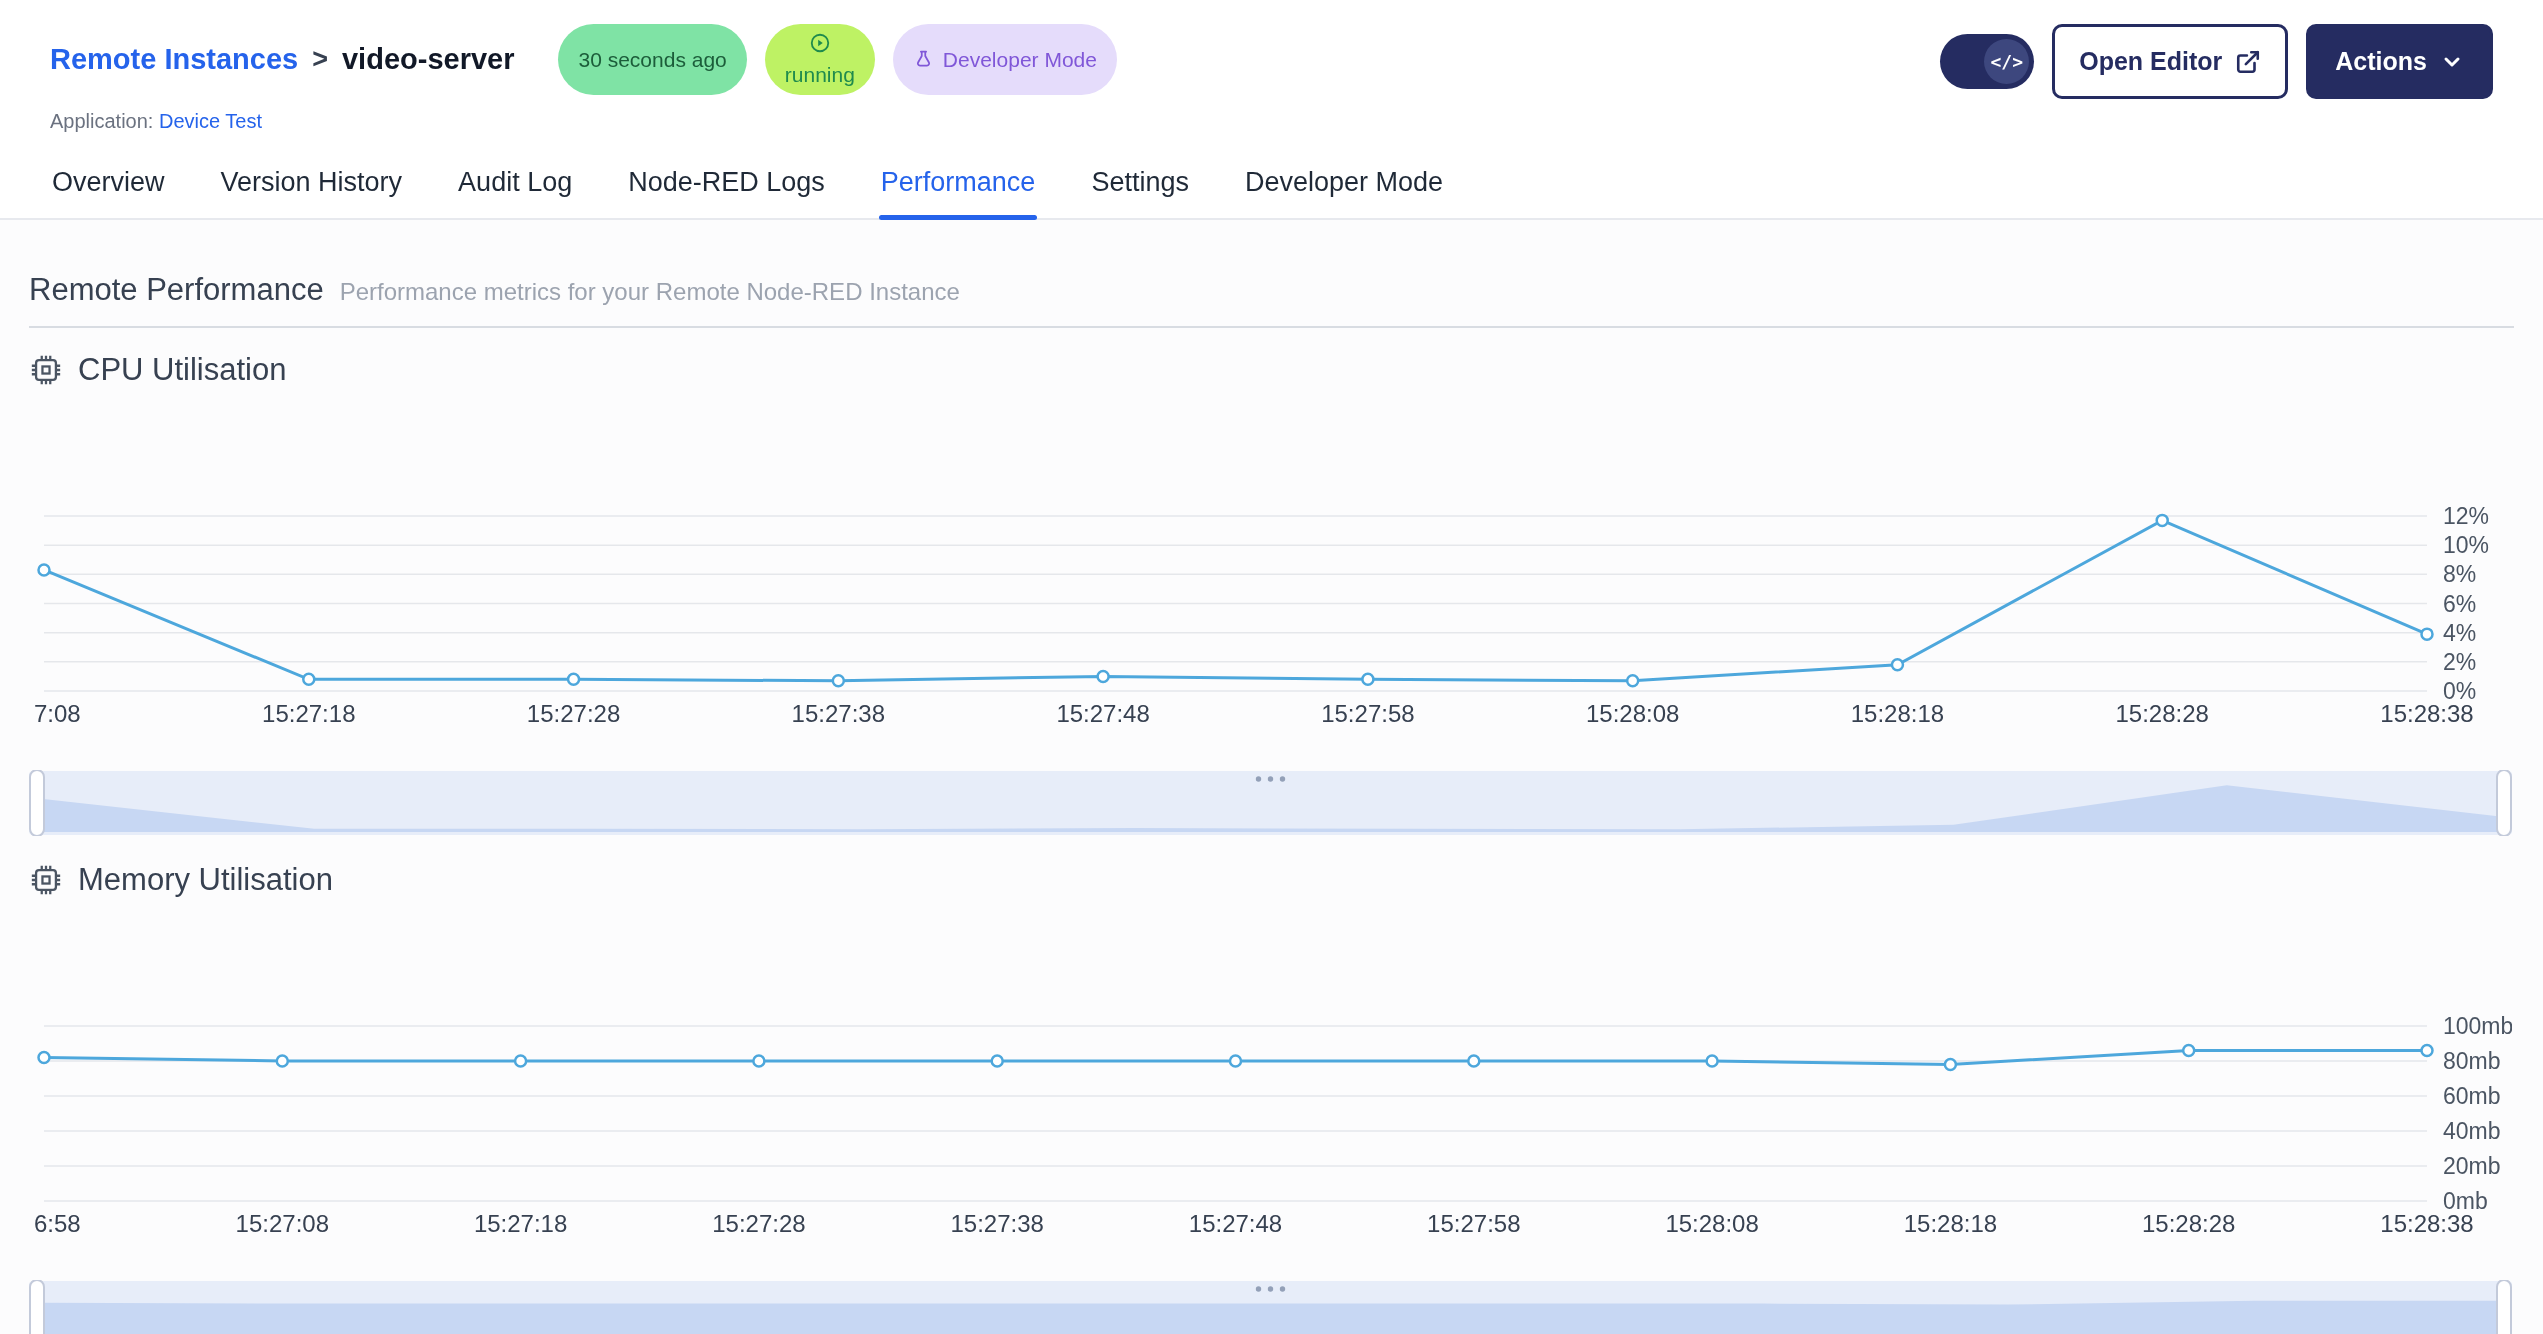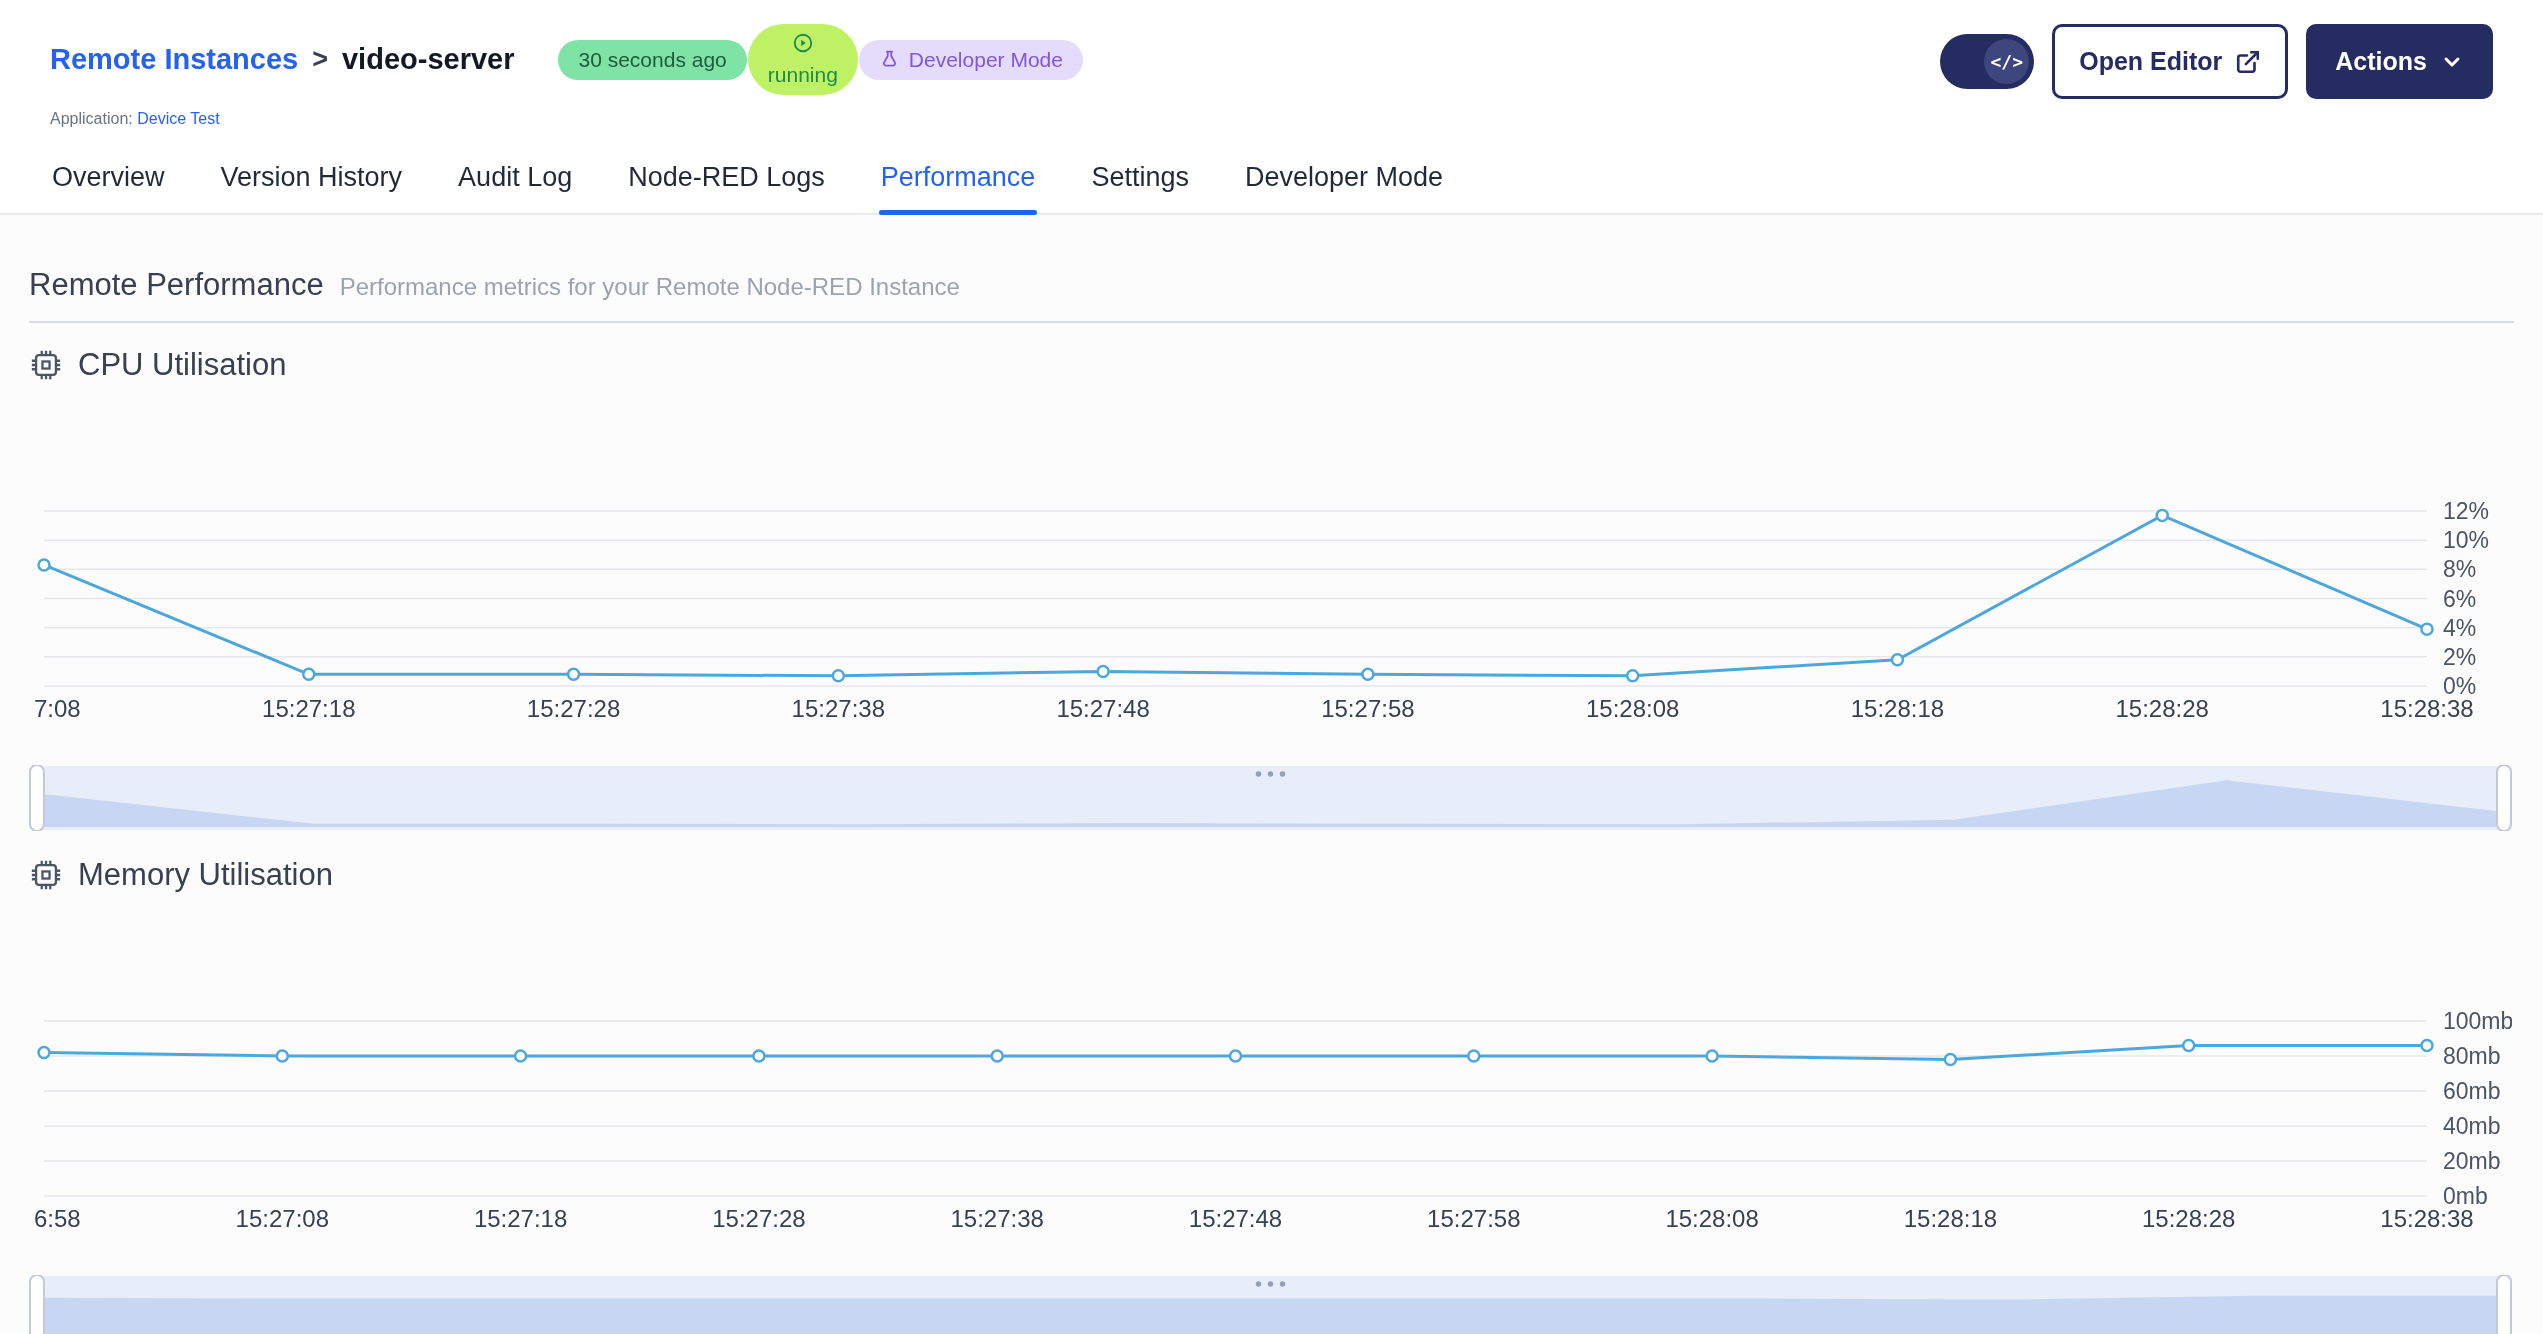--- a/index.html
+++ b/index.html
@@ -4,27 +4,27 @@
 <style>
   * { box-sizing: border-box; margin: 0; padding: 0; }
   html,body { width: 2543px; height: 1334px; background:#ffffff; font-family:"Liberation Sans", sans-serif; overflow:hidden; }
 
   
   .topbar { display:flex; justify-content:space-between; align-items:flex-start; padding:24px 50px 0 50px; background:#fff; }
   .breadcrumb-row { display:flex; align-items:center; }
   .crumb-link { color:#2563eb; font-weight:700; font-size:29px; text-decoration:none; cursor:pointer; }
   .crumb-sep { color:#374151; font-size:27px; font-weight:600; margin:0 14px; }
   .instance-name { color:#111827; font-weight:700; font-size:29px; }
-  .badges { display:flex; align-items:center; margin-left:44px; gap:1px; }
+  .badges { display:flex; margin-left:44px; gap:18px; }
   .badge { display:inline-flex; align-items:center; gap:9px; border-radius:999px; padding:8px 20px; font-size:21px; white-space:nowrap; }
   .badge-ago { background:#7fe3a5; color:#1c5d3a; }
   .badge-running { background:#bef264; color:#1f8b4d;flex-direction:column; }
   .badge-dev { background:#e5dcfb; color:#8057d8; }
   .badge svg { display:block; }
-  .app-row { margin-top:15px; font-size:16px; color:#6b7280; }
+  .app-row { margin-top:15px; font-size:20px; color:#6b7280; }
   .app-row a { color:#2563eb; text-decoration:none; cursor:pointer; }
 
   .topbar-right { display:flex; align-items:center; gap:18px; }
   .toggle-pill { width:94px; height:55px; border-radius:999px; background:#252c61; display:flex; align-items:center; justify-content:flex-end; padding-right:5px; cursor:pointer; border:none; }
   .toggle-knob { width:45px; height:45px; border-radius:50%; background:#3d477e; color:#fff; display:flex; align-items:center; justify-content:center; font-size:18px; font-weight:700; font-family:"DejaVu Sans Mono", monospace; }
   .btn { height:75px; border-radius:10px; font-weight:700; font-size:25px; display:inline-flex; align-items:center; gap:13px; cursor:pointer; font-family:"Liberation Sans", sans-serif; }
   .btn-outline { background:#fff; border:3px solid #252c61; color:#252c61; padding:0 24px; }
   .btn-primary { background:#252c61; border:3px solid #252c61; color:#fff; padding:0 26px; }
 
   

